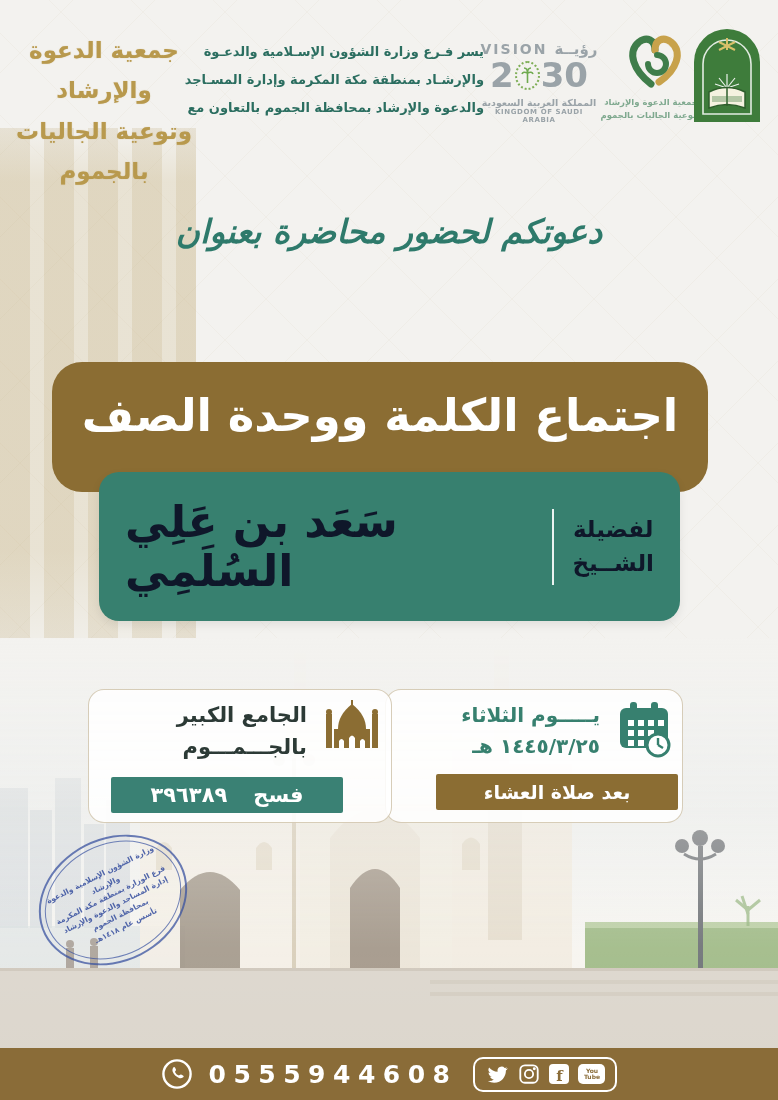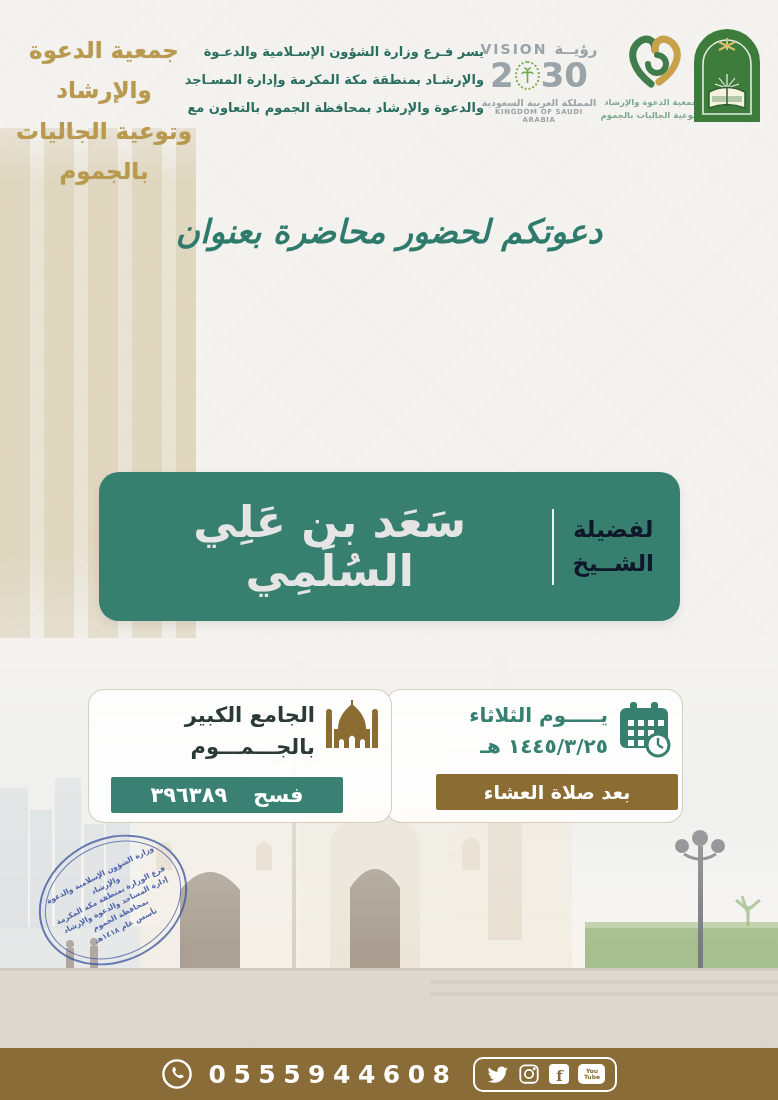--- a/index.html
+++ b/index.html
@@ -47,28 +47,28 @@
     color:#2E7A6B;font-size:33px;font-weight:700;font-style:italic;}
 
   
   .title-banner{position:absolute;left:52px;top:362px;width:656px;height:130px;border-radius:30px;
     background:var(--brown,#8B6D33);display:flex;align-items:center;justify-content:center;padding-bottom:24px;}
   .title-banner .txt{color:#fff;font-size:45px;font-weight:700;}
   .speaker-banner{position:absolute;left:99px;top:472px;width:581px;height:149px;border-radius:20px;
     background:var(--teal,#37806F);display:flex;align-items:center;padding:0 26px;box-shadow:0 4px 10px rgba(0,0,0,.08);}
   .speaker-honorific{color:#0f172a;font-weight:700;font-size:23px;line-height:1.45;text-align:center;}
   .speaker-divider{width:2px;height:76px;background:rgba(255,255,255,.9);margin:0 18px;}
-  .speaker-name{flex:1;text-align:center;color:#e5e5e5;font-size:44px;font-weight:700;line-height:1.1;}
+  .speaker-name{flex:1;text-align:left;color:#0f172a;font-size:44px;font-weight:700;line-height:1.1;}
 
   
   .card{position:absolute;top:689px;height:134px;background:rgba(255,255,255,.88);
     border:1.5px solid rgba(175,155,115,.5);border-radius:16px;}
   .card-date{left:385px;width:298px;}
   .card-venue{left:88px;width:304px;}
-  .card-row{display:flex;align-items:flex-start;gap:8px;padding:10px 10px 0 10px;}
+  .card-row{display:flex;align-items:flex-start;gap:16px;padding:10px 10px 0 10px;}
   .date-text{color:var(--teal,#37806F);font-weight:700;font-size:20px;line-height:1.55;text-align:right;flex:1;padding-left:4px;}
   .venue-text{color:var(--text_dark,#2C3A36);font-weight:700;font-size:21px;line-height:1.5;text-align:right;flex:1;padding-left:6px;}
   .time-bar{position:absolute;right:4px;left:50px;bottom:12px;height:36px;background:var(--brown,#8B6D33);
     display:flex;align-items:center;justify-content:center;color:#fff;font-size:19px;font-weight:700;border-radius:2px;}
   .permit-bar{position:absolute;right:48px;left:22px;bottom:9px;height:36px;background:#3A8174;
     display:flex;align-items:center;justify-content:center;gap:26px;color:#fff;font-size:21px;font-weight:700;border-radius:2px;}
 
   
   .stamp{position:absolute;left:36px;top:838px;width:154px;height:124px;border:2.5px solid rgba(58,82,160,.85);
     border-radius:50%;transform:rotate(-27deg);color:var(--stamp_blue,#3A52A0);opacity:.88;
@@ -241,20 +241,23 @@
           <line x1="49" y1="58" x2="37" y2="62"></line>
       </g>
       <path d="M19 66 q18 -9 36 0 v16 q-18 -7 -36 0 z" fill="#f5f2e0" stroke="#2e5e2c" stroke-width="1.5"></path>
       <line x1="37" y1="62" x2="37" y2="80" stroke="#2e5e2c" stroke-width="1.5"></line>
       <rect x="22" y="70" width="30" height="6" fill="#3E7C3B" opacity="0.35"></rect>
     </svg>
   </div>
 
   <div class="invitation" dir="rtl">دعوتكم لحضور محاضرة بعنوان</div>
 
+  <div class="title-banner">
+    <div class="txt" dir="rtl">اجتماع الكلمة ووحدة الصف</div>
+  </div>
 
   <div class="speaker-banner" dir="rtl">
     <div class="speaker-honorific">
       <div>لفضيلة</div>
       <div>الشــيخ</div>
     </div>
     <div class="speaker-divider"></div>
     <div class="speaker-name">سَعَد بن عَلِي السُلَمِي</div>
   </div>
 

